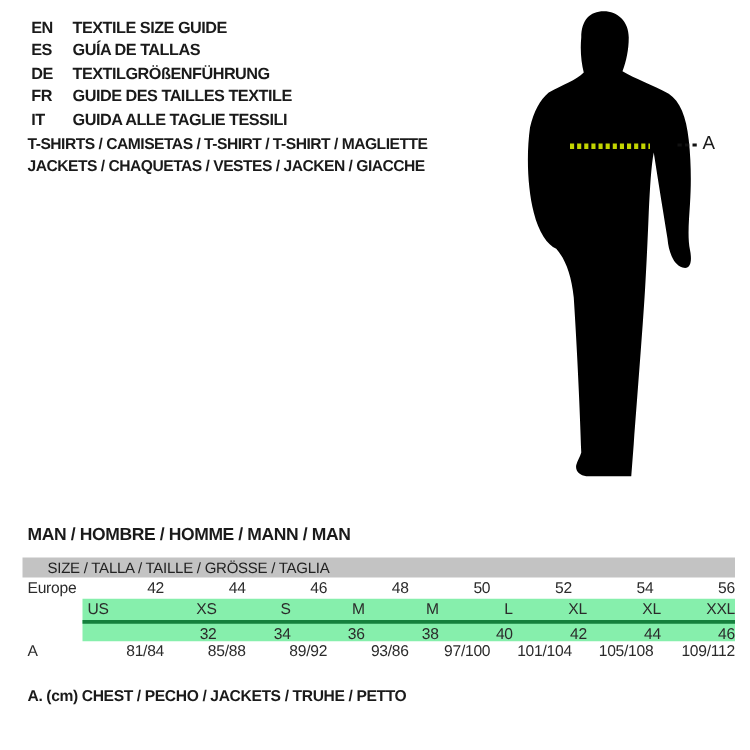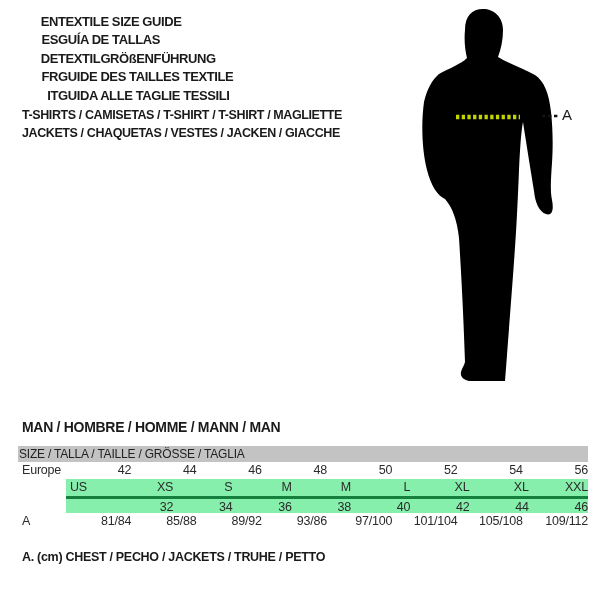--- a/index.html
+++ b/index.html
@@ -21,21 +21,20 @@
     top: 12px;
   }
   .lang-row {
     display: flex;
     height: 18.5px;
     align-items: center;
     font-size: 13px;
     font-weight: bold;
     letter-spacing: -0.4px;
     white-space: nowrap;
-    text-align: right;
   }
   .lang-code { width: 33px; flex: 0 0 33px; }
 
   
   .categories {
     position: absolute;
     left: 22px;
     top: 106px;
     font-size: 12.5px;
     font-weight: bold;
@@ -79,21 +78,21 @@
     top: 446px;
     width: 570px;
     font-size: 12.5px;
     letter-spacing: -0.2px;
     color: #2b2b2b;
   }
   .size-table .thead {
     height: 16px;
     line-height: 16px;
     background: #c3c3c3;
-    padding-left: 1px;
+    padding-left: 20px;
     font-size: 12px;
     color: #222222;
     white-space: nowrap;
     overflow: hidden;
   }
   .trow {
     display: grid;
     grid-template-columns: 48px repeat(8, 1fr);
     height: 17px;
     line-height: 17px;

